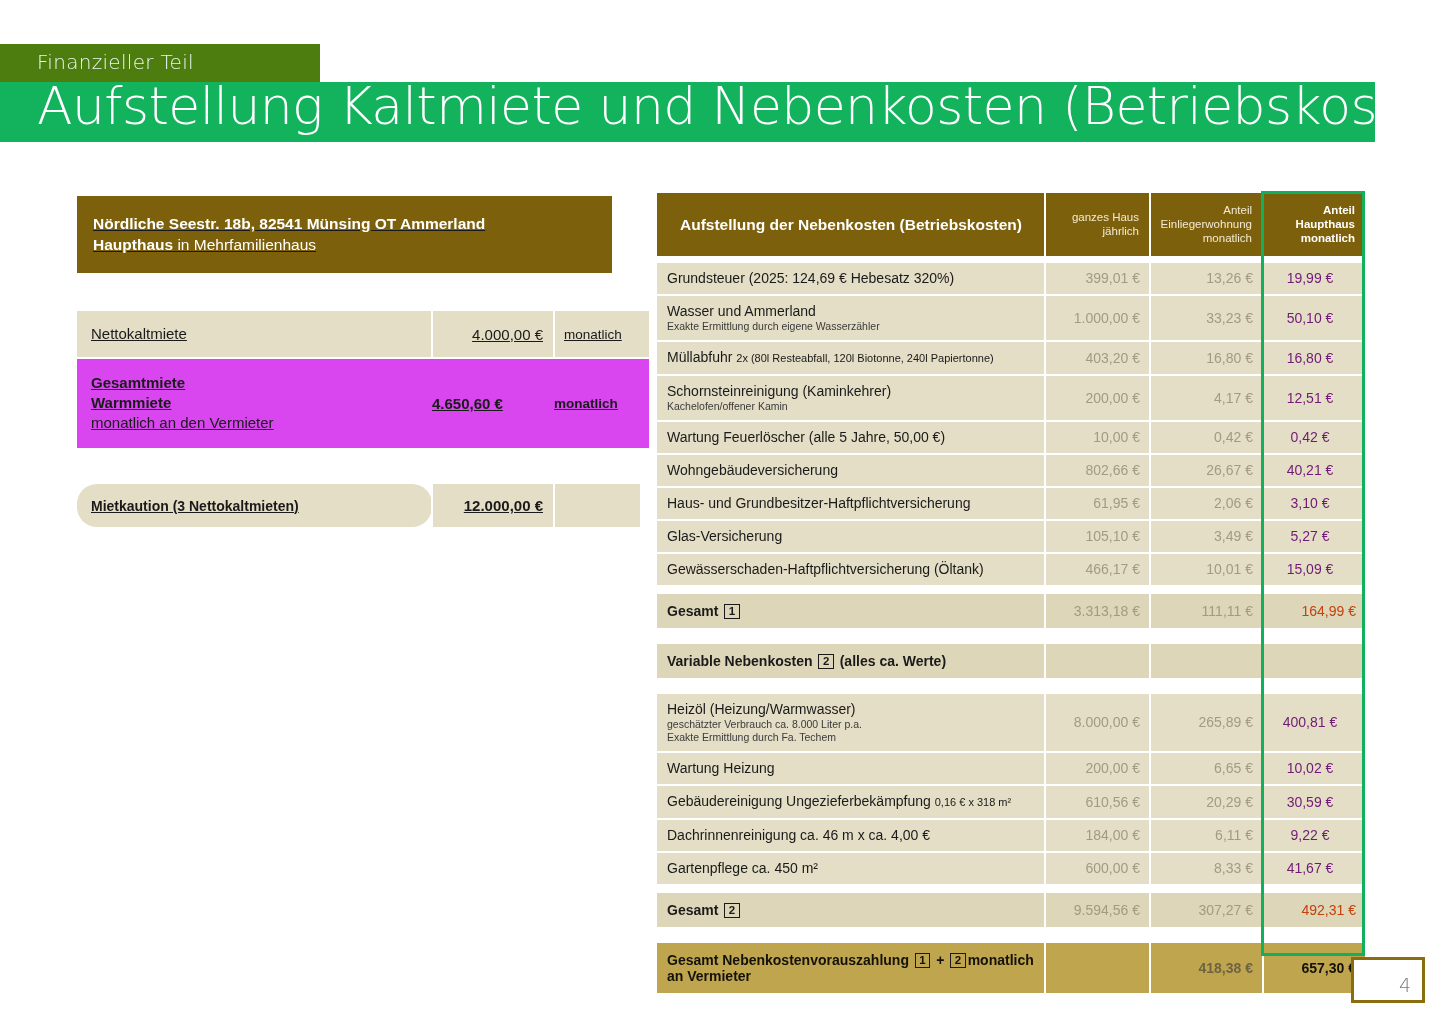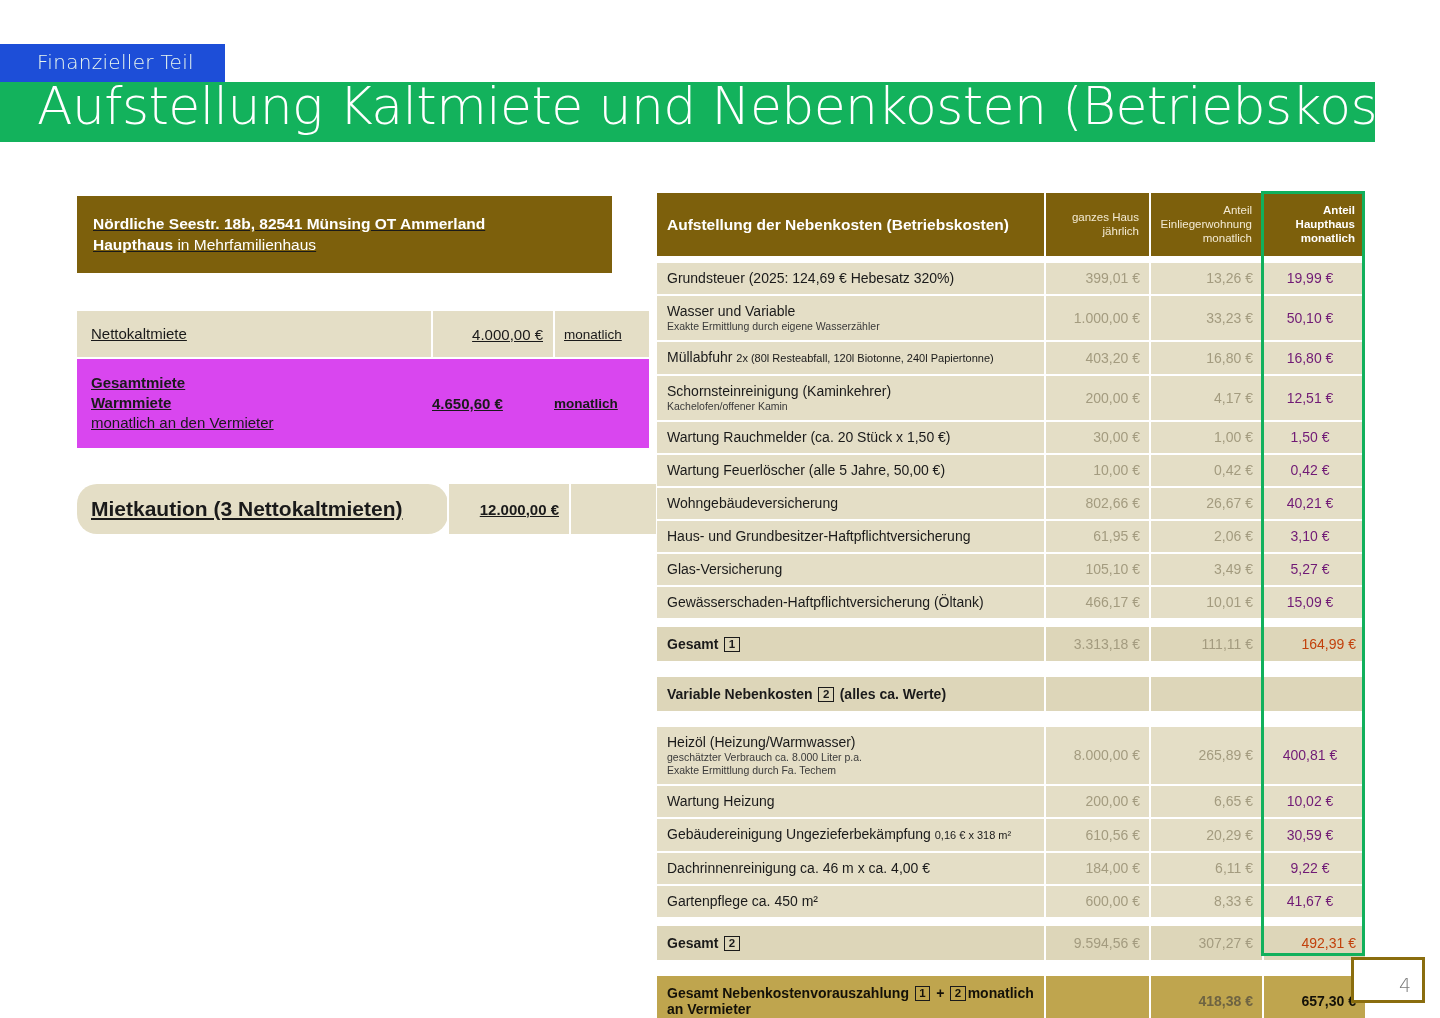--- a/index.html
+++ b/index.html
@@ -10,22 +10,22 @@
     font-family:"Liberation Sans","DejaVu Sans",sans-serif;
     color:#1a1a1a;
     overflow:hidden;
     position:relative;
     -webkit-font-smoothing:antialiased;
   }
 
   
   .hdr-wrap{position:absolute;left:0;top:0;width:1440px;height:142px;}
   .hdr-tab{
-    position:absolute;left:0;top:44px;width:225px;height:38px;
-    background:#1d4ed8;
+    position:absolute;left:0;top:44px;width:320px;height:38px;
+    background:#4d7c0f;
   }
   .hdr-tab span{
     position:absolute;left:37px;top:6px;
     font-size:20px;font-weight:300;letter-spacing:.3px;color:#eaf7ee;
     font-family:"DejaVu Sans",sans-serif;
   }
   .hdr-bar{
     position:absolute;left:0;top:82px;width:1375px;height:60px;
     background:#13b25c;
   }
@@ -62,40 +62,40 @@
 
   .lrow-strong td{background:#d946ef;border-bottom:none;}
   .lrow-strong .lbl{padding:14px 0 15px 14px;font-size:15px;line-height:20px;}
   .lrow-strong .lbl b{font-weight:bold;}
   .lrow-strong .val{font-weight:bold;font-size:15px;}
   .lrow-strong .unit{font-weight:bold;font-size:13.5px;}
 
   .lt2{margin-top:36px;}
   .lrow-dep td{background:#e4dec6;border-right:2px solid #ffffff;border-bottom:none;}
   .lrow-dep td:last-child{border-right:none;}
-  .lrow-dep .lbl{padding:13px 16px 13px 14px;font-size:21px;font-weight:bold;border-radius:20px;}
+  .lrow-dep .lbl{padding:13px 0 13px 14px;font-size:14px;font-weight:bold;border-radius:20px;}
   .lrow-dep .val{padding:13px 10px 13px 0;font-size:15px;font-weight:bold;text-align:right;}
   .lrow-dep .unit{padding:13px 0;}
 
   
   .right{position:absolute;left:657px;top:193px;width:708px;}
   .rt{width:708px;border-collapse:collapse;table-layout:fixed;}
   .rt col.cdesc{width:388px;}
   .rt col.c1{width:105px;}
   .rt col.c2{width:113px;}
   .rt col.c3{width:102px;}
   .rt td,.rt th{padding:0;vertical-align:middle;}
 
   .thead td{
     background:#7d600c;color:#ffffff;
     border-right:2px solid #ffffff;
   }
   .thead td:last-child{border-right:none;}
   .thead .th-title{
-    padding:16px 0 17px 10px;font-size:15.5px;font-weight:bold;line-height:19px;
+    padding:16px 0 17px 23px;font-size:15.5px;font-weight:bold;line-height:19px;
   }
   .thead .th-col{
     padding:10px 10px 11px 6px;font-size:11.5px;line-height:14px;
     text-align:right;color:#f3ead3;font-weight:normal;
   }
   .thead .th-col.acc{font-weight:bold;color:#ffffff;}
 
   .spacer td{height:7px;background:#ffffff;}
   .spacer-lg td{height:16px;background:#ffffff;}
 
@@ -234,42 +234,36 @@
           <td colspan="4"></td>
         </tr>
 
     <tr class="drow">
       <td class="desc"><span>Grundsteuer (2025: 124,69 € Hebesatz 320%)</span></td>
       <td class="num">399,01 €</td>
       <td class="num">13,26 €</td>
       <td class="num acc">19,99 €</td>
     </tr>
     <tr class="drow">
-      <td class="desc"><span>Wasser und Variable</span><span class="sub">Exakte Ermittlung durch eigene Wasserzähler</span></td>
+      <td class="desc"><span>Wasser und Ammerland</span><span class="sub">Exakte Ermittlung durch eigene Wasserzähler</span></td>
       <td class="num">1.000,00 €</td>
       <td class="num">33,23 €</td>
       <td class="num acc">50,10 €</td>
     </tr>
     <tr class="drow">
       <td class="desc"><span>Müllabfuhr</span> <span class="inl">2x (80l Resteabfall, 120l Biotonne, 240l Papiertonne)</span></td>
       <td class="num">403,20 €</td>
       <td class="num">16,80 €</td>
       <td class="num acc">16,80 €</td>
     </tr>
     <tr class="drow">
       <td class="desc"><span>Schornsteinreinigung (Kaminkehrer)</span><span class="sub">Kachelofen/offener Kamin</span></td>
       <td class="num">200,00 €</td>
       <td class="num">4,17 €</td>
       <td class="num acc">12,51 €</td>
-    </tr>
-    <tr class="drow">
-      <td class="desc"><span>Wartung Rauchmelder (ca. 20 Stück x 1,50 €)</span></td>
-      <td class="num">30,00 €</td>
-      <td class="num">1,00 €</td>
-      <td class="num acc">1,50 €</td>
     </tr>
     <tr class="drow">
       <td class="desc"><span>Wartung Feuerlöscher (alle 5 Jahre, 50,00 €)</span></td>
       <td class="num">10,00 €</td>
       <td class="num">0,42 €</td>
       <td class="num acc">0,42 €</td>
     </tr>
     <tr class="drow">
       <td class="desc"><span>Wohngebäudeversicherung</span></td>
       <td class="num">802,66 €</td>

